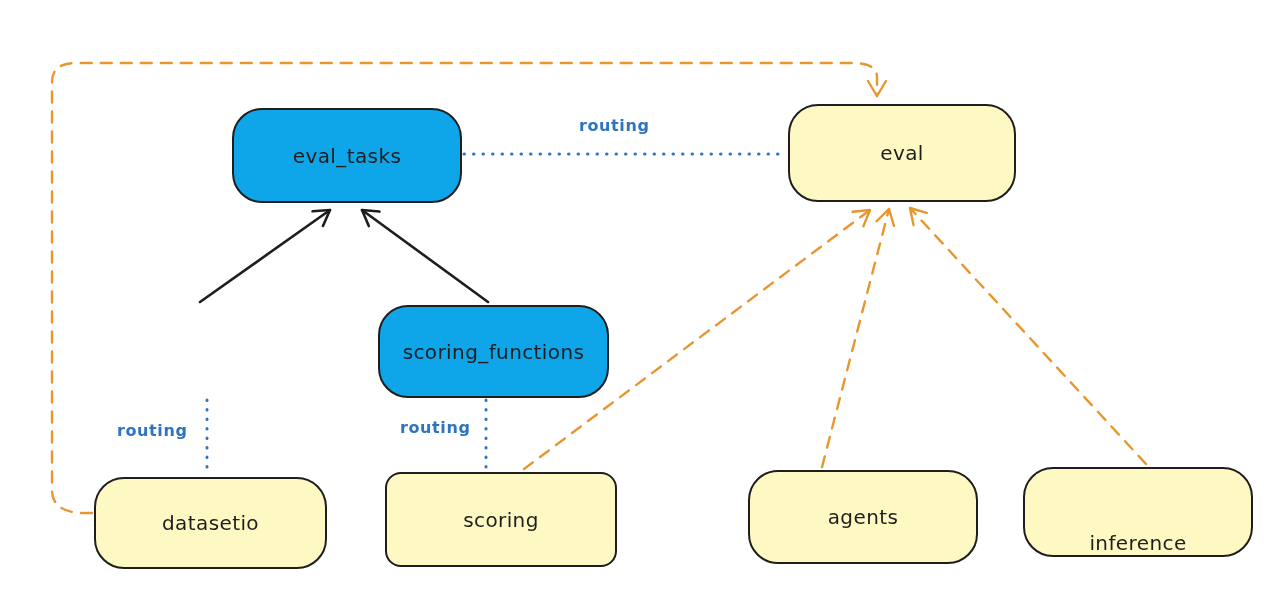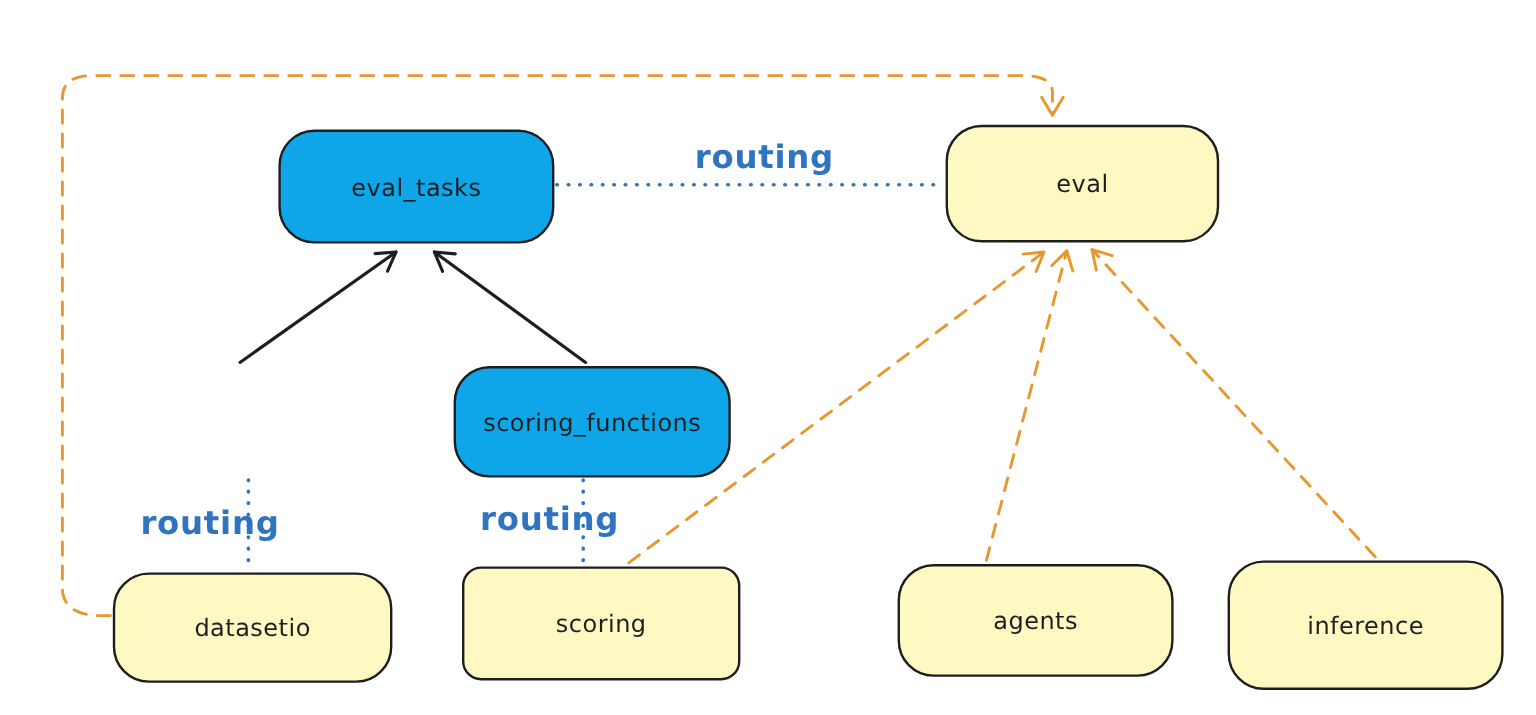--- a/index.html
+++ b/index.html
@@ -19,33 +19,33 @@
     font-size:20px;
     color:#1e1e1e;
     letter-spacing:0.4px;
     box-sizing:border-box;
   }
   .node-blue{background:#0ea5e9;}
   .node-green{background:#fef9c3;}
   .edge-label{
     position:absolute;
     color:#2f74c0;
-    font-size:27px;
+    font-size:16px;
     font-weight:600;
     letter-spacing:0.6px;
   }
   
   #n-eval_tasks{left:232px;top:108px;width:230px;height:95px;}
   #n-eval{left:788px;top:104px;width:228px;height:98px;}
   #n-datasets{left:98px;top:305px;width:229px;height:93px;}
   #n-scoring_functions{left:378px;top:305px;width:231px;height:93px;}
   #n-datasetio{left:94px;top:477px;width:233px;height:92px;}
   #n-scoring{left:385px;top:472px;width:232px;height:95px;border-radius:16px;}
   #n-agents{left:708px;top:470px;width:230px;height:94px;margin-left:40px;}
-  #n-inference{left:1023px;top:467px;width:230px;height:108px;}
+  #n-inference{left:1023px;top:467px;width:230px;height:90px;align-items:flex-end;}
   
   #rl-top{left:579px;top:116px;}
   #rl-left{left:117px;top:421px;}
   #rl-mid{left:400px;top:418px;}
 </style>
 </head>
 <body>
 
 <div class="canvas">
 

